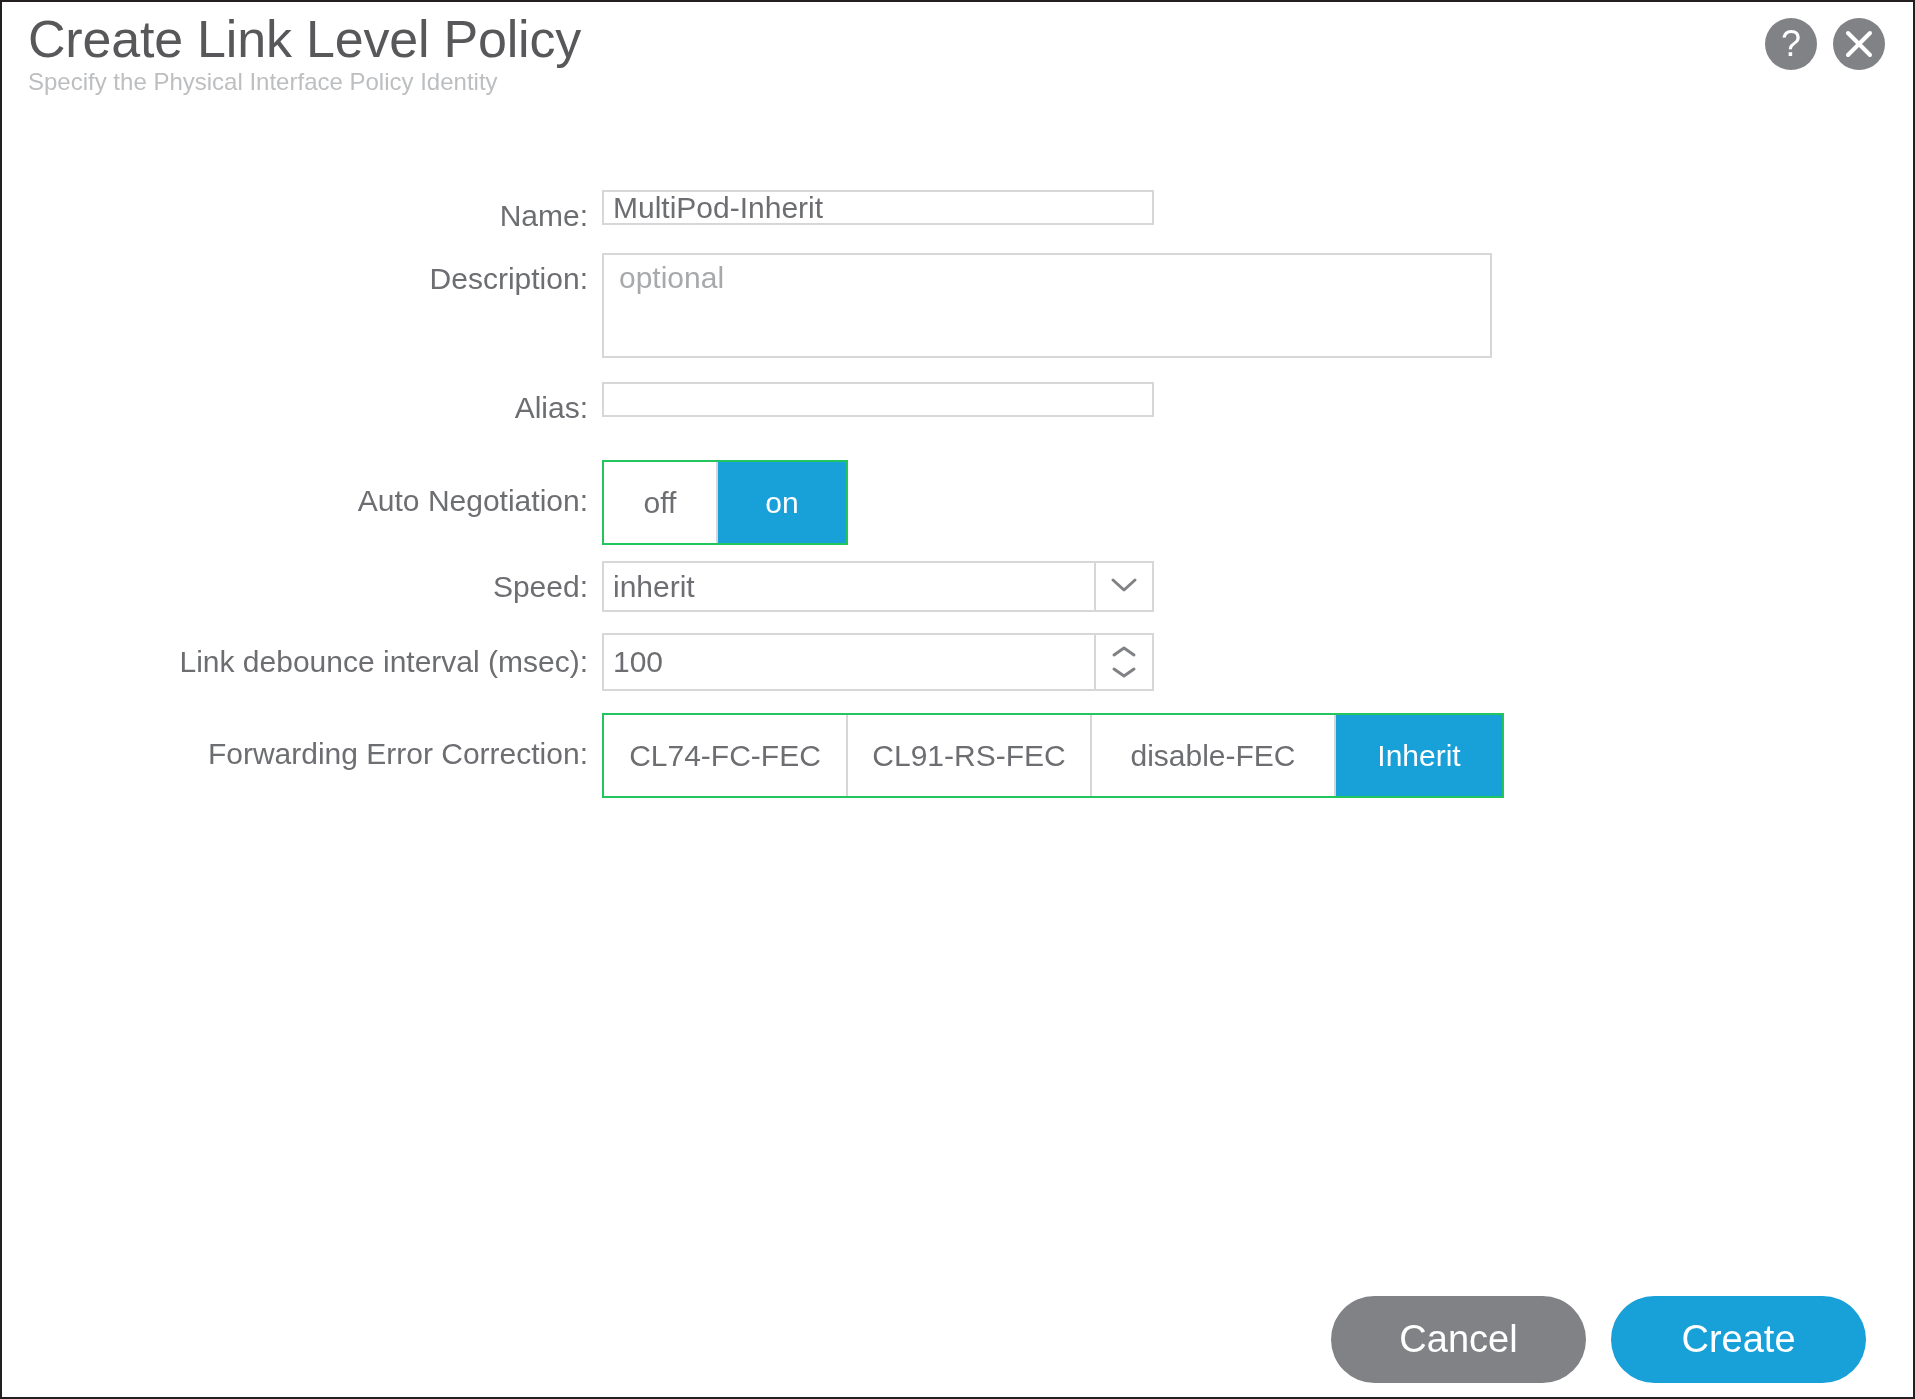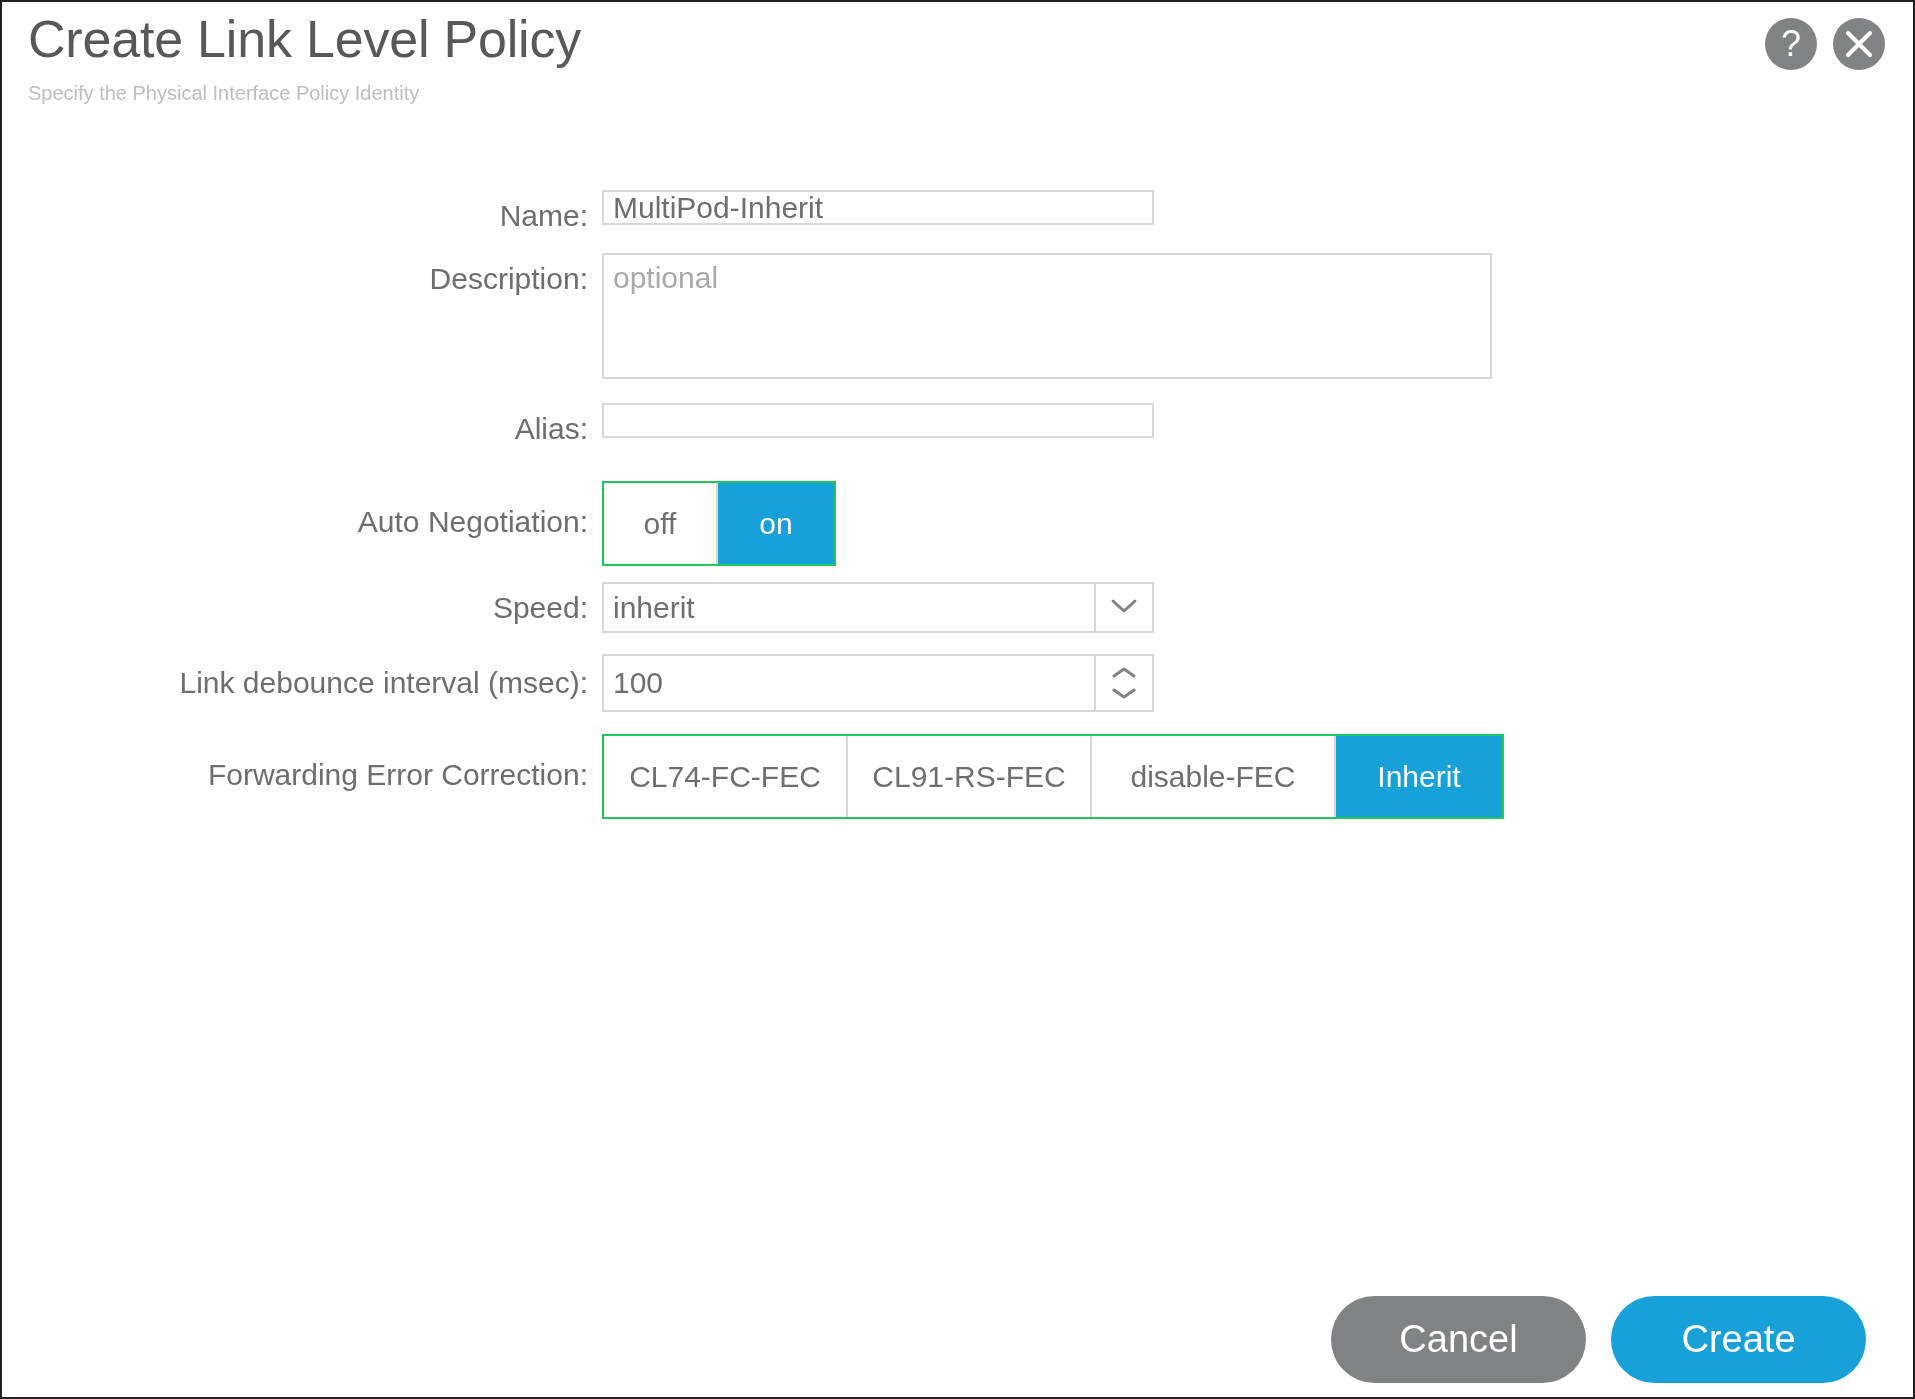--- a/index.html
+++ b/index.html
@@ -26,24 +26,24 @@
   }
   .dialog-title {
     font-size: 52px;
     color: #58585b;
     font-weight: 400;
     line-height: 1.05;
     letter-spacing: -0.2px;
     white-space: nowrap;
   }
   .dialog-subtitle {
-    font-size: 20px;
+    font-size: 24px;
     color: #bcbec0;
     font-weight: 400;
-    margin-top: 15px;
+    margin-top: 1px;
     white-space: nowrap;
   }
   .header-actions {
     position: absolute;
     right: 28px;
     top: 16px;
     display: flex;
     gap: 16px;
     align-items: center;
   }
@@ -95,27 +95,27 @@
     padding: 0 9px;
     outline: none;
     display: block;
   }
   .text-input::placeholder { color: #a7a9ac; }
   .w-name { width: 552px; }
 
   .textarea {
     box-sizing: border-box;
     width: 890px;
-    height: 126px;
+    height: 105px;
     border: 2px solid #d6d7d9;
     background: #ffffff;
     font-size: 30px;
     color: #6d6e71;
     font-family: "Liberation Sans", sans-serif;
-    padding: 6px 9px;
+    padding: 6px 15px;
     outline: none;
     resize: none;
     display: block;
   }
   .textarea::placeholder { color: #a7a9ac; }
 
   
   .seg-group {
     display: inline-flex;
     border: 2px solid #22c55e;
@@ -135,21 +135,21 @@
     cursor: pointer;
     white-space: nowrap;
     padding: 4px 20px;
   }
   .seg-btn:last-child { border-right: none; }
   .seg-btn.selected {
     background: #18a0d9;
     color: #ffffff;
   }
   .toggle-off { width: 114px; padding: 0; }
-  .toggle-on  { width: 116px; padding: 4px; }
+  .toggle-on  { width: 128px; padding: 4px; }
 
   .fec-btn { min-width: 244px; }
   .fec-btn.fec-inherit { min-width: 166px; }
 
   
   .select-wrap {
     display: inline-flex;
     box-sizing: border-box;
     height: 51px;
     border: 2px solid #d6d7d9;

